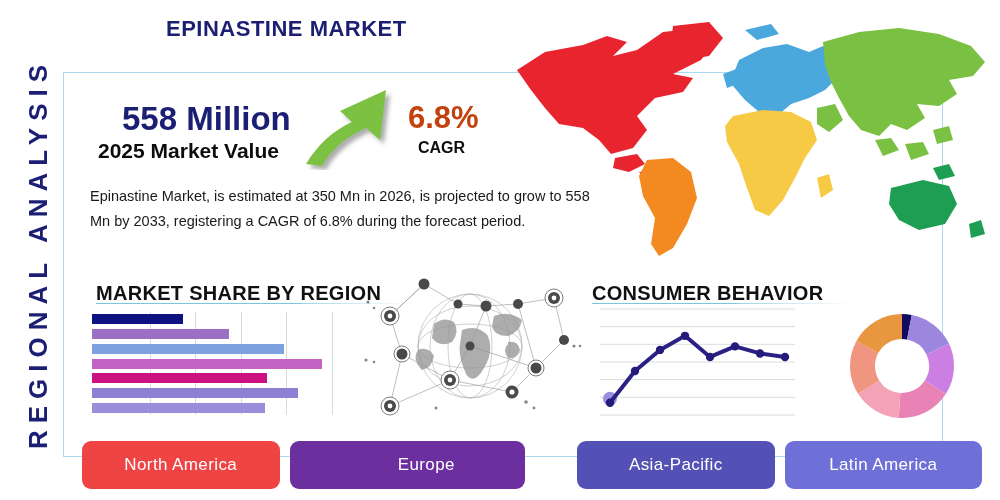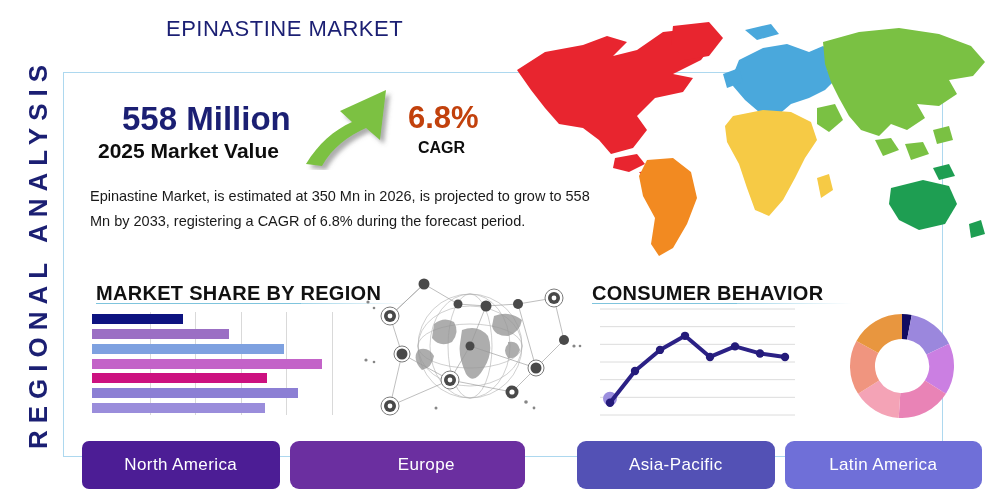--- a/index.html
+++ b/index.html
@@ -13,21 +13,21 @@
   .side-label{
     position:absolute; left:-162px; top:238px; width:400px; text-align:center;
     transform:rotate(-90deg);
     font-size:26px; font-weight:700; letter-spacing:7px; color:#1b1f73;
     white-space:nowrap;
   }
 
   
   .main-title{
     position:absolute; left:166px; top:16px;
-    font-size:22px; font-weight:400; letter-spacing:.5px;
+    font-size:22px; font-weight:700; letter-spacing:.5px;
     color:#1b1f73; white-space:nowrap;
   }
 
   
   .panel{
     position:absolute; left:63px; top:72px; width:880px; height:385px;
     border:1.5px solid #add8ef; background:transparent;
   }
 
   
@@ -278,19 +278,19 @@
         <path d="M54,2 A52,52 0 0 1 63.74382835845768,2.921062962108188 L59.06679074639799,27.43895274029626 A27.04,27.04 0 0 0 54,26.96 Z" fill="#120b61"></path>
         <path d="M63.74382835845768,2.921062962108188 A52,52 0 0 1 101.051006728233,31.859476838616217 L78.46652349868117,42.486927956080436 A27.04,27.04 0 0 0 59.06679074639799,27.43895274029626 Z" fill="#9b87dd"></path>
         <path d="M101.051006728233,31.859476838616217 A52,52 0 0 1 97.90505212610479,81.86299333890781 L76.8306271055745,68.48875653623206 A27.04,27.04 0 0 0 78.46652349868117,42.486927956080436 Z" fill="#cb7fe2"></path>
         <path d="M97.90505212610479,81.86299333890781 A52,52 0 0 1 50.734892984475714,105.89738987827012 L52.302144351927375,80.98664273670046 A27.04,27.04 0 0 0 76.8306271055745,68.48875653623206 Z" fill="#e983b6"></path>
         <path d="M50.734892984475714,105.89738987827012 A52,52 0 0 1 10.094947873895215,81.86299333890783 L31.169372894425514,68.48875653623207 A27.04,27.04 0 0 0 52.302144351927375,80.98664273670046 Z" fill="#f4a3b6"></path>
         <path d="M10.094947873895215,81.86299333890783 A52,52 0 0 1 8.432052637719096,28.948808946710802 L30.30466737161393,40.97338065228962 A27.04,27.04 0 0 0 31.169372894425514,68.48875653623207 Z" fill="#f0957f"></path>
         <path d="M8.432052637719096,28.948808946710802 A52,52 0 0 1 53.99999999999999,2 L53.99999999999999,26.96 A27.04,27.04 0 0 0 30.30466737161393,40.97338065228962 Z" fill="#e8963f"></path>
       </svg></div>
 
   <div class="pills">
-      <div class="pill" style="background: #4c1d95; border-radius: 7px;">North America</div>
+      <div class="pill" style="background: #ef4444;">North America</div>
       <div class="pill" style="background: rgb(107, 47, 160); padding-left: 38px;">Europe</div>
       <div class="pill" style="background: rgb(83, 81, 181); margin-left: 42px;">Asia-Pacific</div>
       <div class="pill" style="background: rgb(111, 111, 216);">Latin America</div>
     </div>
 
 </div>
 
 </body></html>

